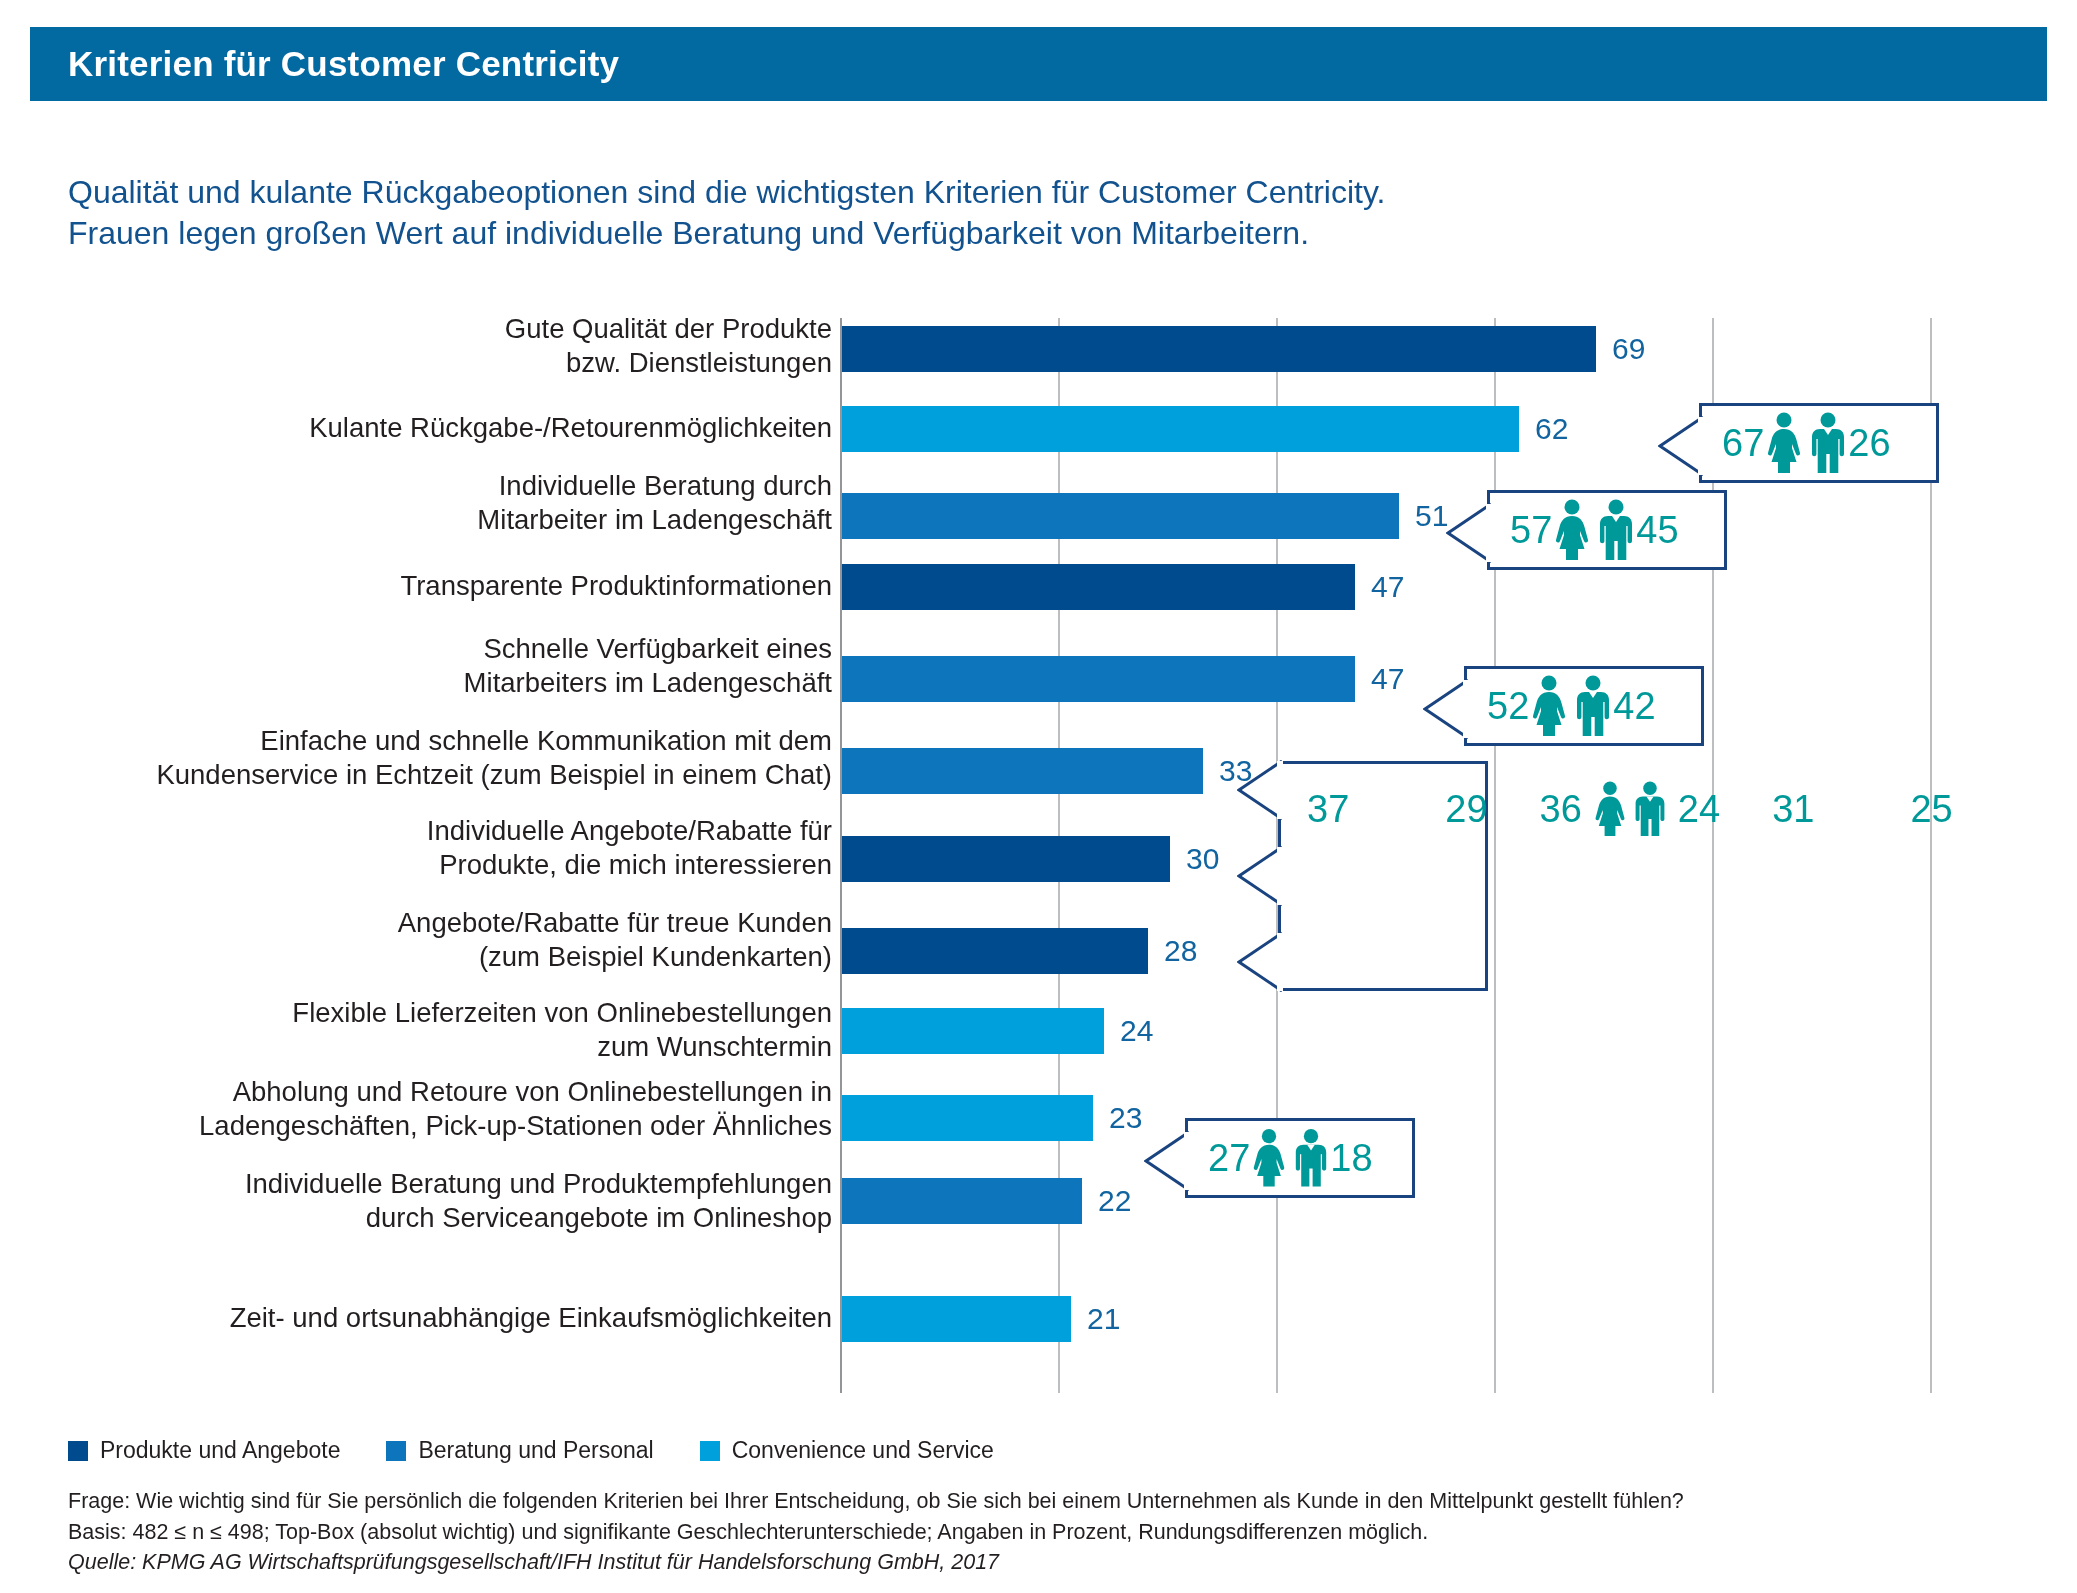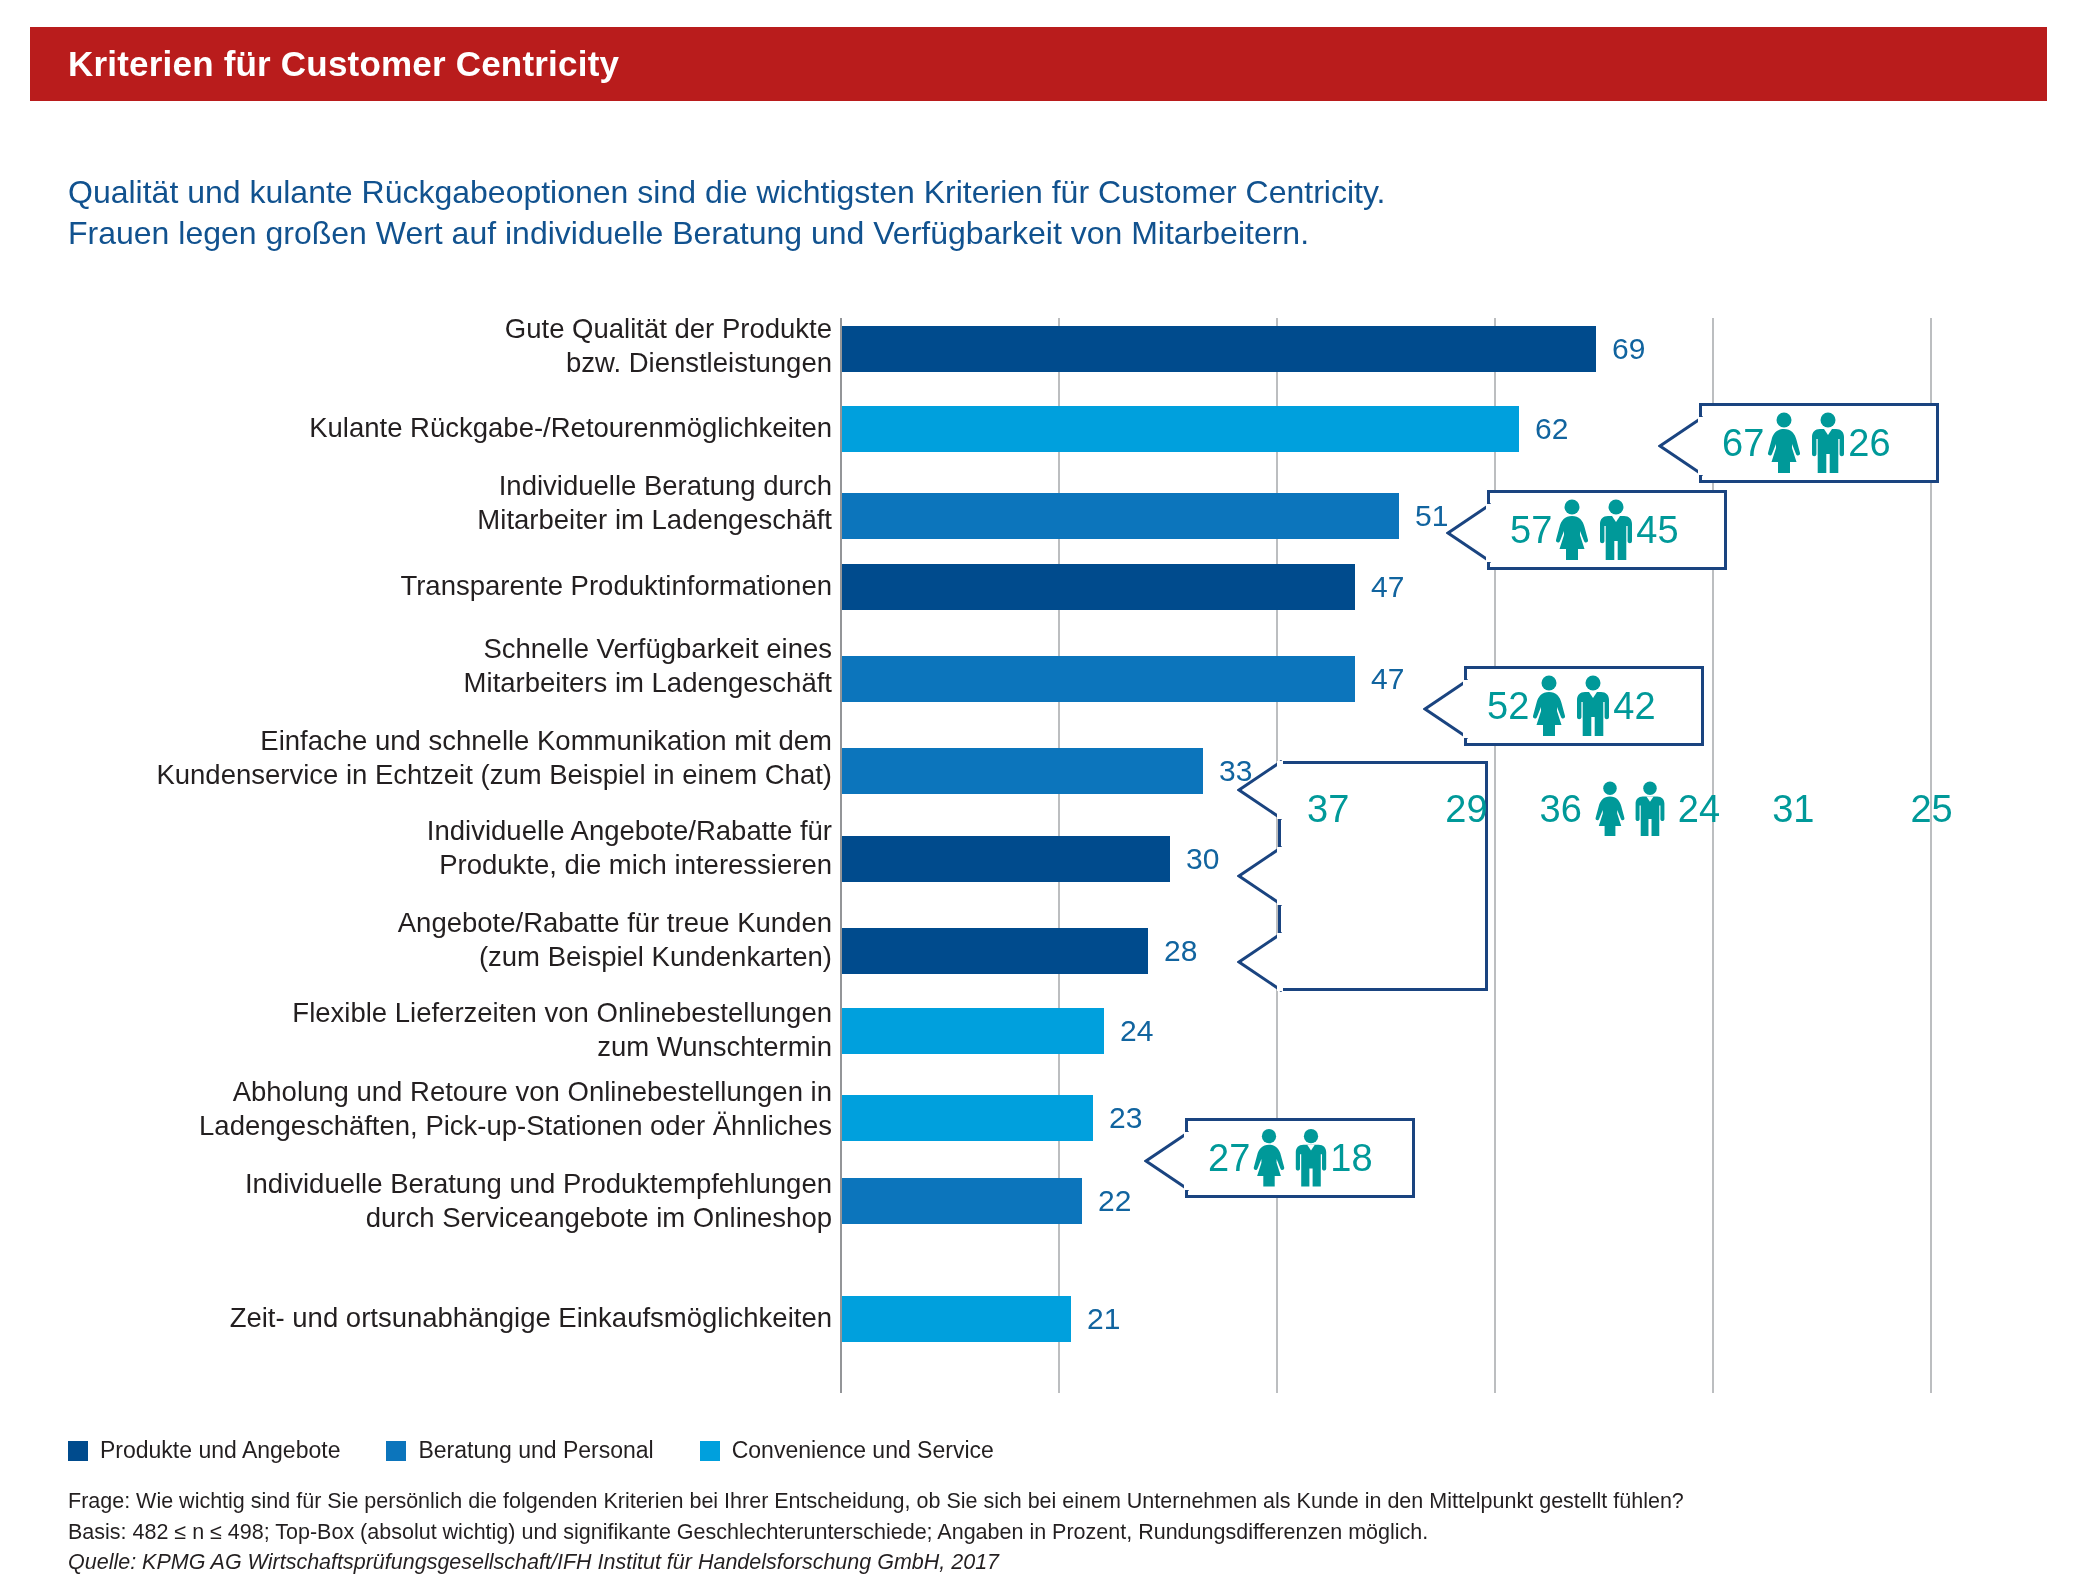--- a/index.html
+++ b/index.html
@@ -8,21 +8,21 @@
     width:2077px;height:1593px;
     background:#ffffff;
     font-family:"Liberation Sans","DejaVu Sans",sans-serif;
     color:#231f20;
     overflow:hidden;
     position:relative;
   }
   
   .header-bar{
     position:absolute;left:30px;top:27px;width:2017px;height:74px;
-    background:#b91c1c;
+    background:#0369a1;
     display:flex;align-items:center;
   }
   .header-title{
     color:#ffffff;font-size:35px;font-weight:bold;
     letter-spacing:.2px;padding-left:38px;
   }
   
   .subtitle{
     position:absolute;left:68px;top:172px;width:1930px;
     color:#11528f;font-size:32px;line-height:1.28;

